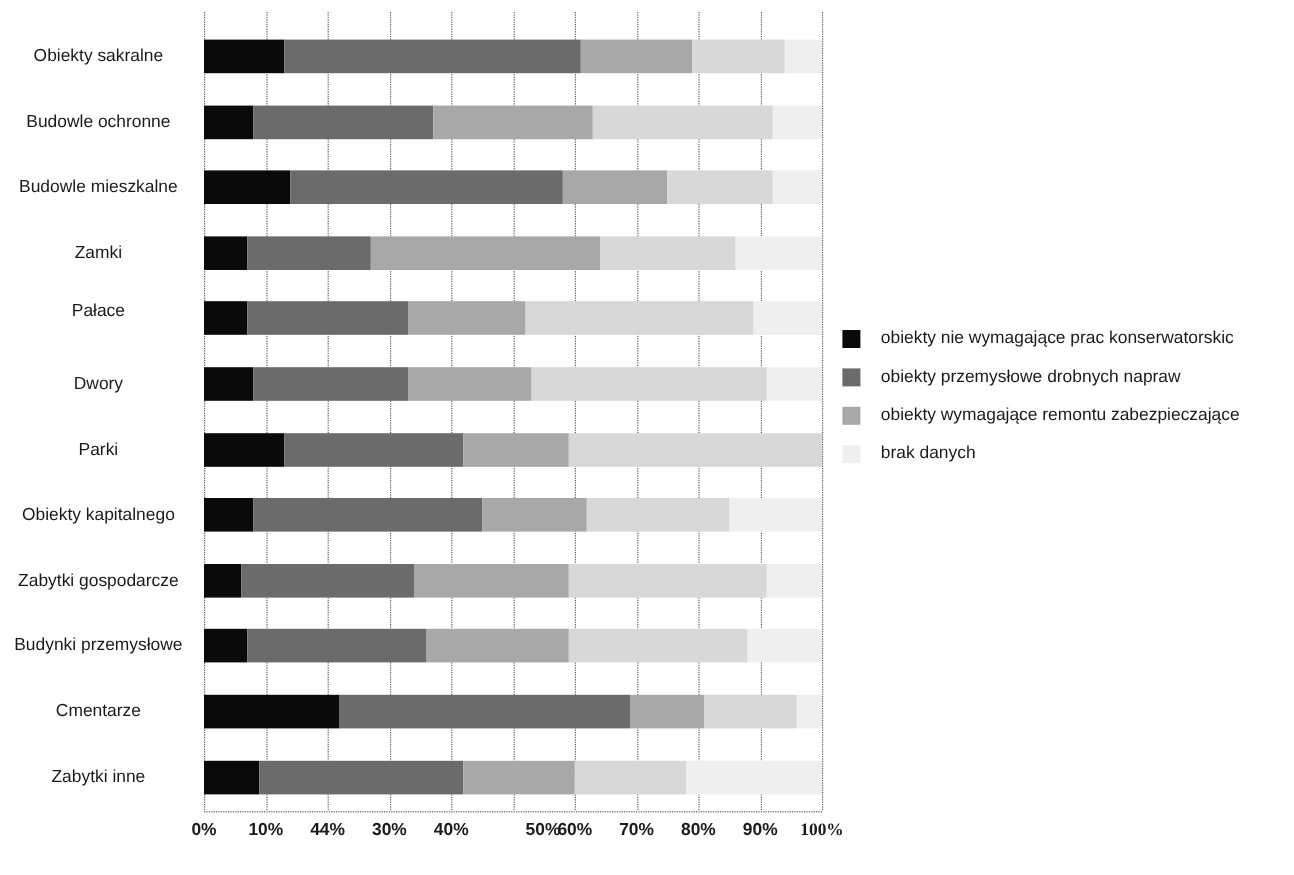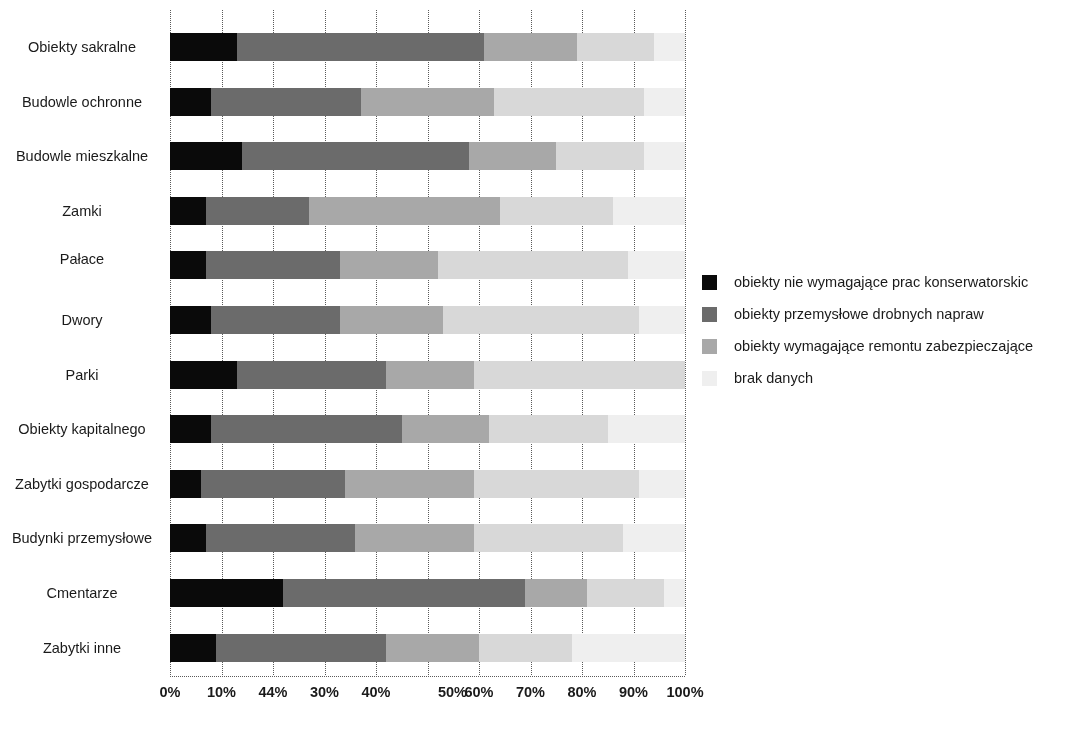--- a/index.html
+++ b/index.html
@@ -277,21 +277,21 @@
       <div class="tick-label" style="left: 0px;">0%</div>
       <div class="tick-label" style="left: 51.5px;">10%</div>
       <div class="tick-label" style="left: 103px;">44%</div>
       <div class="tick-label" style="left: 154.5px;">30%</div>
       <div class="tick-label" style="left: 206px;">40%</div>
       <div class="tick-label" style="left: 257.5px; margin-left: 25px;">50%</div>
       <div class="tick-label" style="left: 309px;">60%</div>
       <div class="tick-label" style="left: 360.5px;">70%</div>
       <div class="tick-label" style="left: 412px;">80%</div>
       <div class="tick-label" style="left: 463.5px;">90%</div>
-      <div class="tick-label" style="left: 515px;">100%</div>
+      <div class="tick-label" style="left: 515px; font-family: Liberation Serif, serif;">100%</div>
     </div>
 
   <div class="legend">
       <div class="legend-item">
         <span class="legend-swatch" style="background: rgb(10, 10, 10);"></span>
         <span class="legend-text">obiekty nie wymagające prac konserwatorskic</span>
       </div>
       <div class="legend-item">
         <span class="legend-swatch" style="background: rgb(107, 107, 107);"></span>
         <span class="legend-text">obiekty przemysłowe drobnych napraw</span>

